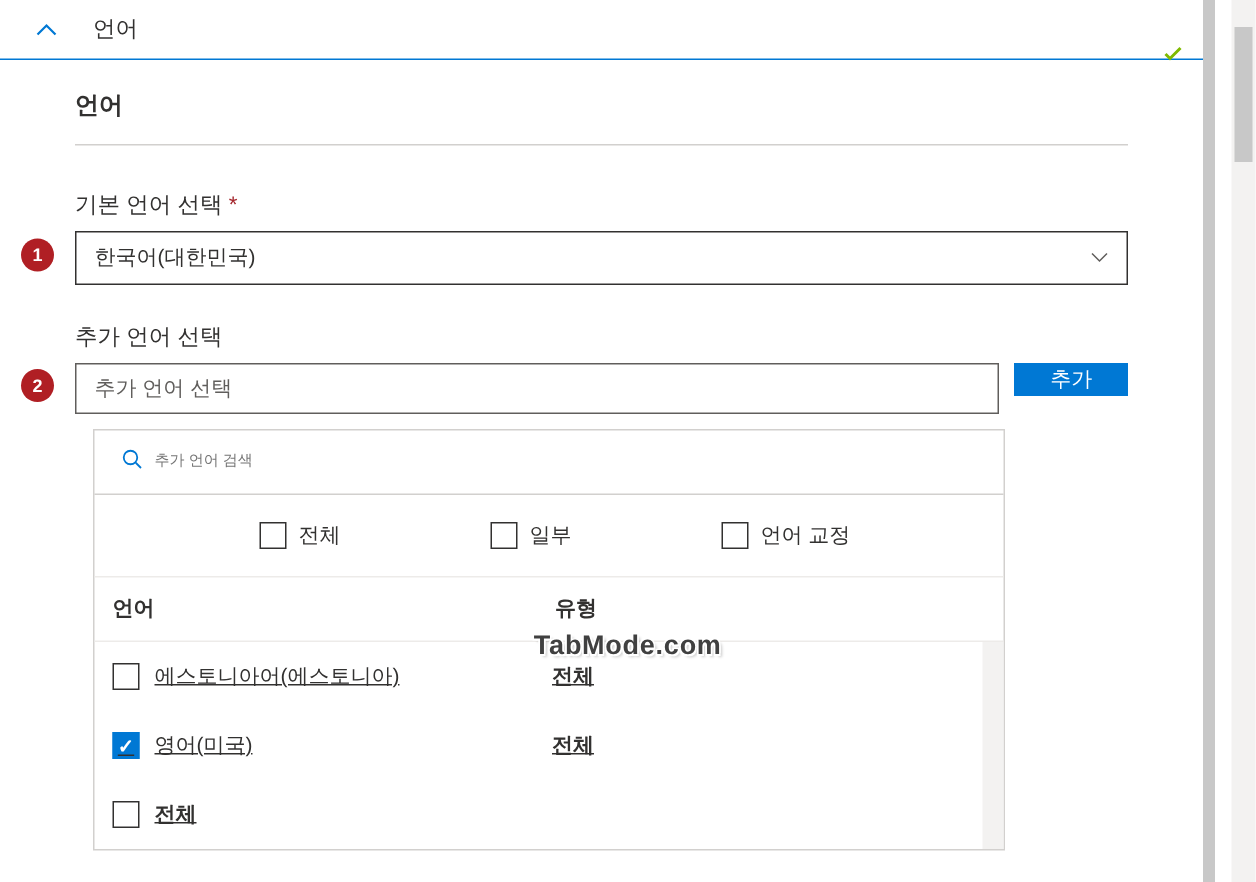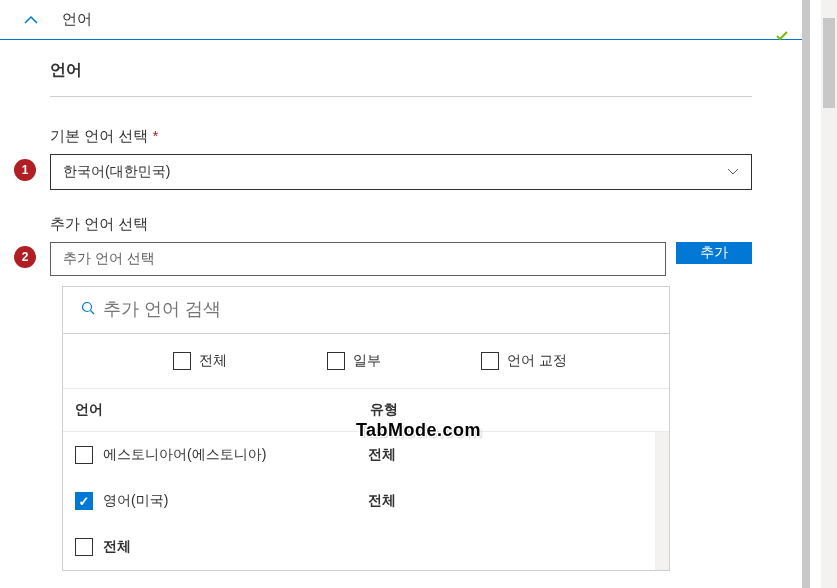--- a/index.html
+++ b/index.html
@@ -142,21 +142,21 @@
       padding: 4px 6px;
     }
     .search-icon {
       color: #0078d4;
       margin-right: 8px;
       font-size: 14px;
     }
     .search-input {
       border: none;
       outline: none;
-      font-size: 18px;
+      font-size: 10px;
       color: #605e5c;
       width: 100%;
     }
     .filter-row {
       display: flex;
       padding: 18px 12px 18px 110px;
       gap: 100px;
       border-bottom: 1px solid #edebe9;
     }
     .filter-item {
@@ -198,38 +198,39 @@
       flex: 1;
     }
     .table-body {
       position: relative;
       border-right: 14px solid #f3f2f1;
     }
     .table-row {
       display: flex;
       align-items: center;
       padding: 14px 12px;
+      text-decoration: underline;
     }
     .row-checkbox {
       margin-right: 10px;
     }
     .row-lang {
       width: 265px;
     }
     .row-type {
       font-weight: 600;
     }
     .watermark {
       position: absolute;
       left: 50%;
       top: 420px;
       transform: translateX(-50%);
       font-size: 18px;
       font-weight: bold;
-      color: #000000;
+      color: #404040;
       text-shadow: 1px 1px 0 #fff, -1px -1px 0 #fff, 1px -1px 0 #fff, -1px 1px 0 #fff, 2px 2px 2px rgba(0,0,0,0.2);
       font-family: Arial, sans-serif;
       letter-spacing: 0.5px;
     }
     .search-underline {
       border-bottom: 1px solid #d2d0ce;
       margin: 0;
     }
     .page-scroll {
       position: absolute;

